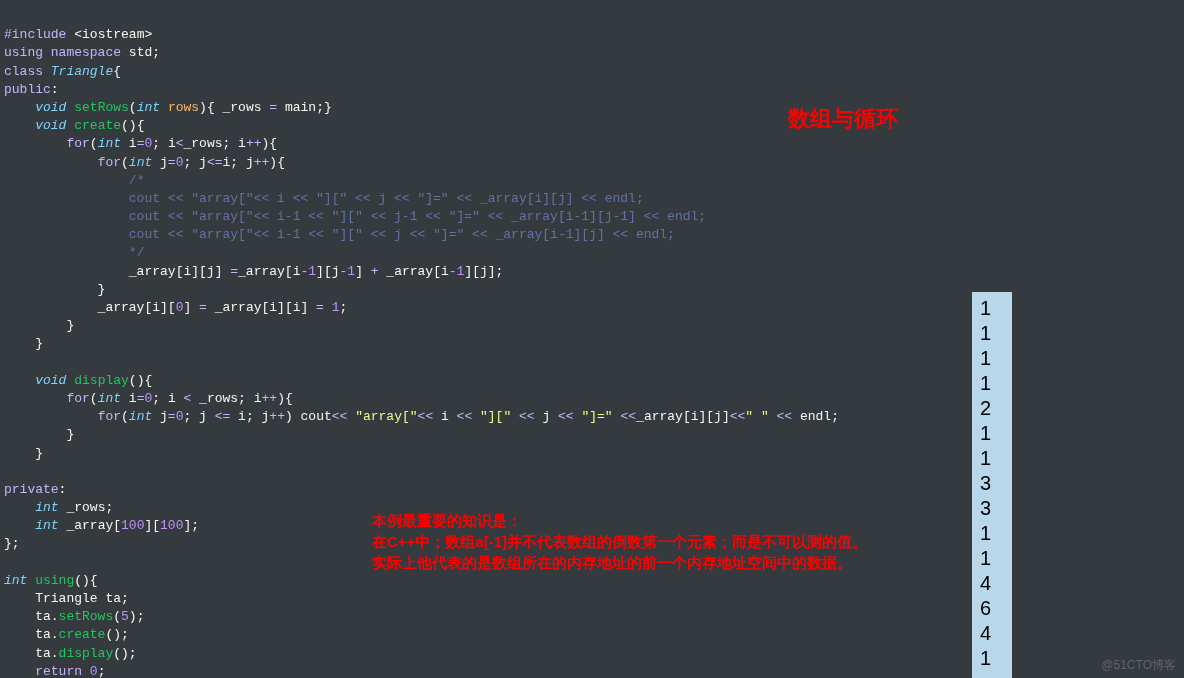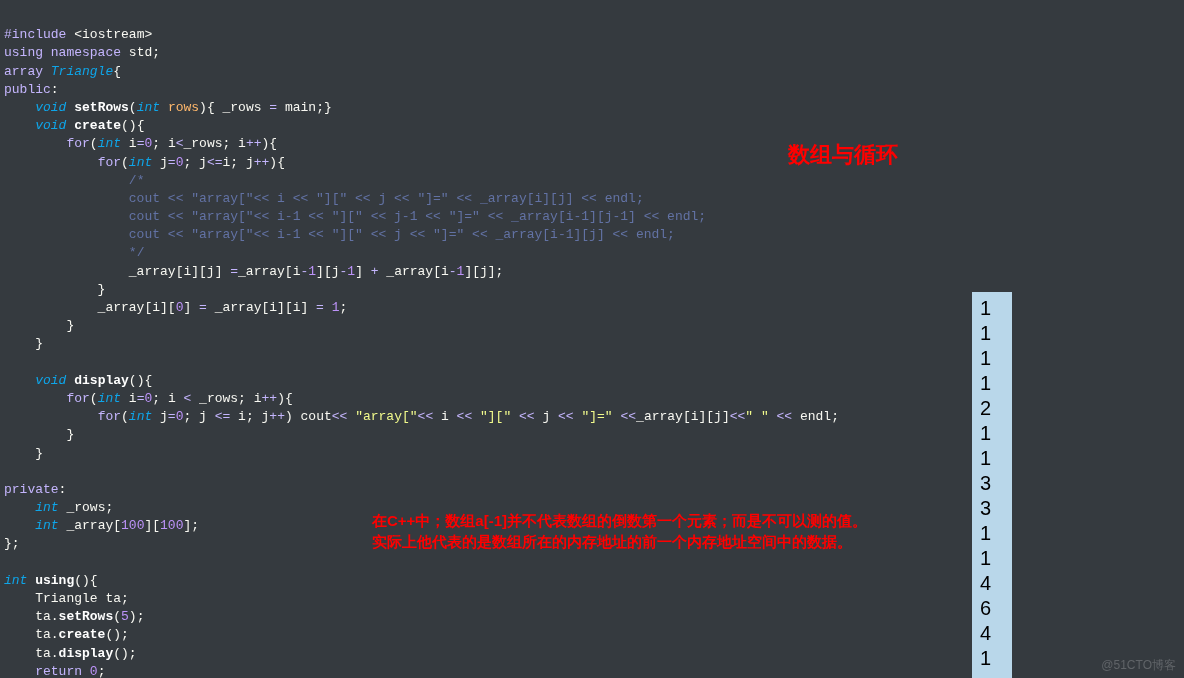--- a/index.html
+++ b/index.html
@@ -14,36 +14,35 @@
   overflow: hidden;
 }
 .code-area {
   position: absolute;
   top: 8px;
   left: 4px;
   color: #f8f8f2;
   white-space: pre;
 }
 .kw-pink { color: #c4b5fd; }
-.kw-cyan { color: #0ea5e9; font-style: italic; }
-.kw-green { color: #ffffff; font-weight: bold; }
+.kw-cyan { color: #7dd3fc; font-style: italic; }
+.kw-green { color: #22c55e; }
 .kw-orange { color: #ffb86c; }
 .kw-yellow { color: #f1fa8c; }
 .kw-purple { color: #bd93f9; }
 .kw-comment { color: #6272a4; }
 .kw-white { color: #f8f8f2; }
 .title-red {
   position: absolute;
   top: 104px;
   left: 788px;
   color: #ff0000;
   font-size: 22px;
   font-weight: bold;
   font-family: Liberation Sans, sans-serif;
-  margin-top: 36px;
 }
 .note-red {
   position: absolute;
   top: 510px;
   left: 372px;
   color: #ff0000;
   font-size: 15px;
   font-weight: bold;
   font-family: "Microsoft YaHei", sans-serif;
   line-height: 1.4;
@@ -70,21 +69,21 @@
   font-size: 12px;
   font-family: sans-serif;
 }
 </style>
 </head>
 <body>
 
 <div class="code-area">
 <span class="kw-pink">#include</span><span class="kw-white"> &lt;iostream&gt;</span>
 <span class="kw-pink">using</span><span class="kw-pink"> namespace</span><span class="kw-white"> std</span><span class="kw-white">;</span>
-<span class="kw-pink">array</span><span class="kw-cyan"> Triangle</span><span class="kw-white">{</span>
+<span class="kw-pink">class</span><span class="kw-cyan"> Triangle</span><span class="kw-white">{</span>
 <span class="kw-pink">public</span><span class="kw-white">:</span>
 <span>    </span><span class="kw-cyan">void</span><span class="kw-green"> setRows</span><span class="kw-white">(</span><span class="kw-cyan">int</span><span class="kw-orange"> rows</span><span class="kw-white">){ _rows </span><span class="kw-pink">=</span><span class="kw-white"> main;}</span>
 <span>    </span><span class="kw-cyan">void</span><span class="kw-green"> create</span><span class="kw-white">(){</span>
 <span>        </span><span class="kw-pink">for</span><span class="kw-white">(</span><span class="kw-cyan">int</span><span class="kw-white"> i</span><span class="kw-pink">=</span><span class="kw-purple">0</span><span class="kw-white">; i</span><span class="kw-pink">&lt;</span><span class="kw-white">_rows; i</span><span class="kw-pink">++</span><span class="kw-white">){</span>
 <span>            </span><span class="kw-pink">for</span><span class="kw-white">(</span><span class="kw-cyan">int</span><span class="kw-white"> j</span><span class="kw-pink">=</span><span class="kw-purple">0</span><span class="kw-white">; j</span><span class="kw-pink">&lt;=</span><span class="kw-white">i; j</span><span class="kw-pink">++</span><span class="kw-white">){</span>
 <span>                </span><span class="kw-comment">/*</span>
 <span class="kw-comment">                cout &lt;&lt; "array["&lt;&lt; i &lt;&lt; "][" &lt;&lt; j &lt;&lt; "]=" &lt;&lt; _array[i][j] &lt;&lt; endl;</span>
 <span class="kw-comment">                cout &lt;&lt; "array["&lt;&lt; i-1 &lt;&lt; "][" &lt;&lt; j-1 &lt;&lt; "]=" &lt;&lt; _array[i-1][j-1] &lt;&lt; endl;</span>
 <span class="kw-comment">                cout &lt;&lt; "array["&lt;&lt; i-1 &lt;&lt; "][" &lt;&lt; j &lt;&lt; "]=" &lt;&lt; _array[i-1][j] &lt;&lt; endl;</span>
 <span>                </span><span class="kw-comment">*/</span>
@@ -110,20 +109,21 @@
 <span class="kw-white">    ta.</span><span class="kw-green">setRows</span><span class="kw-white">(</span><span class="kw-purple">5</span><span class="kw-white">);</span>
 <span class="kw-white">    ta.</span><span class="kw-green">create</span><span class="kw-white">();</span>
 <span class="kw-white">    ta.</span><span class="kw-green">display</span><span class="kw-white">();</span>
 <span>    </span><span class="kw-pink">return</span><span class="kw-white"> </span><span class="kw-purple">0</span><span class="kw-white">;</span>
 
 </div>
 
 <div class="title-red">数组与循环</div>
 
 <div class="note-red">
+  <div>本例最重要的知识是：</div>
   <div>在C++中；数组a[-1]并不代表数组的倒数第一个元素；而是不可以测的值。</div>
   <div>实际上他代表的是数组所在的内存地址的前一个内存地址空间中的数据。</div>
 </div>
 
 <div class="output-panel">
   <div>1</div>
   <div>1</div>
   <div>1</div>
   <div>1</div>
   <div>2</div>

